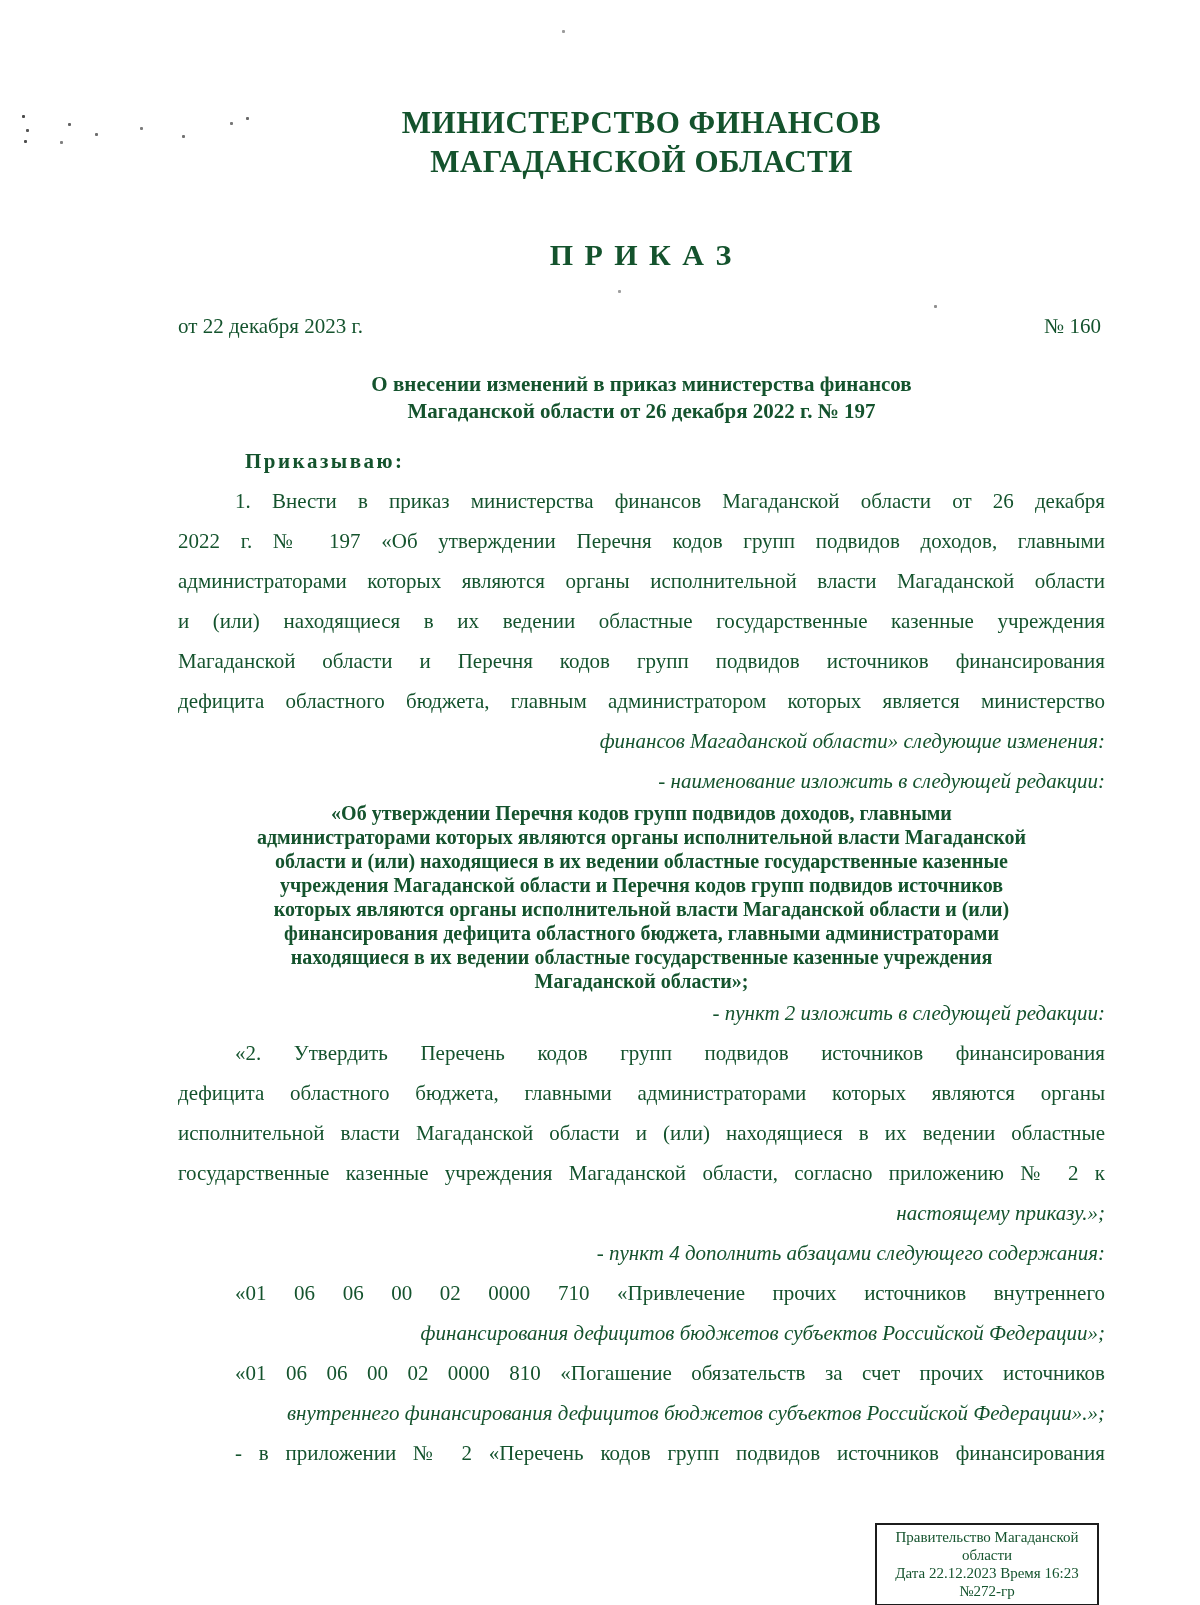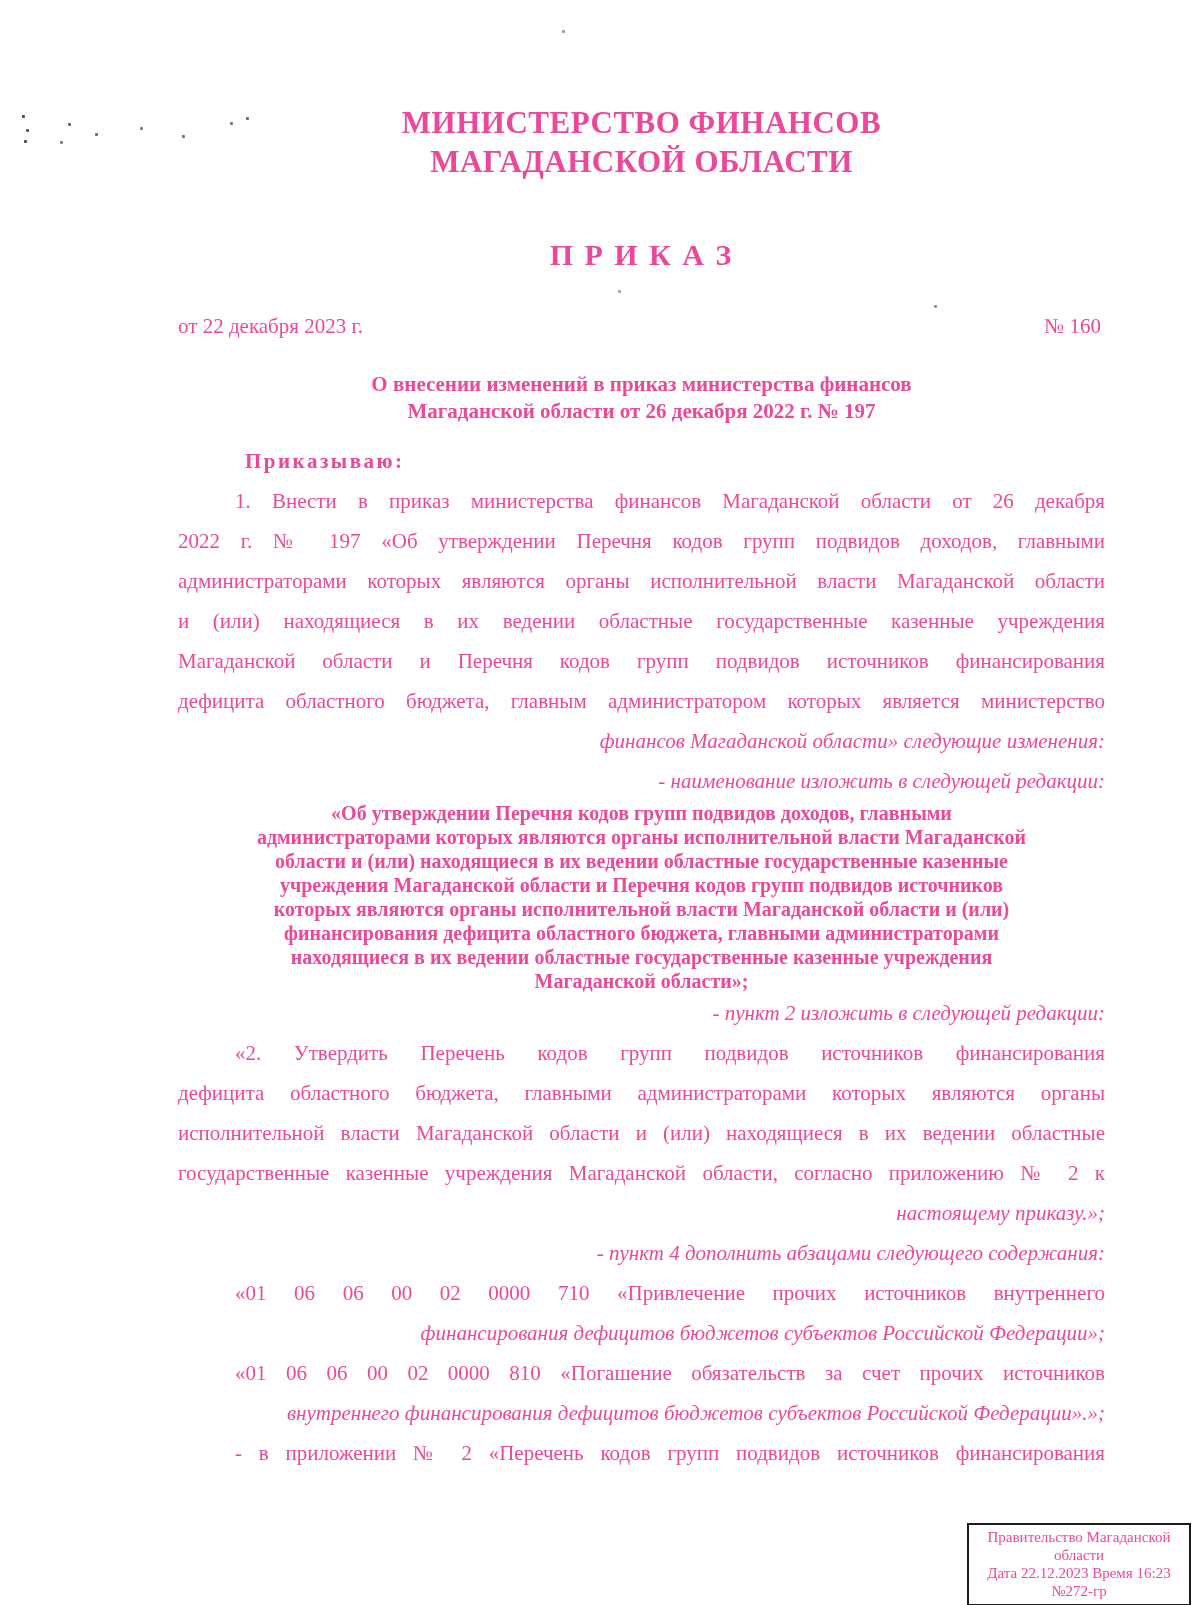--- a/index.html
+++ b/index.html
@@ -1,21 +1,21 @@
 <!DOCTYPE html>
 <html><head>
 <meta charset="utf-8">
 <style>
   html, body { margin: 0; padding: 0; background: #ffffff; }
   .page {
     position: relative;
     width: 1200px;
     height: 1605px;
     background: #ffffff;
-    color: #ec4899;
+    color: #14532d;
     font-family: "Liberation Serif", "DejaVu Serif", serif;
     overflow: hidden;
     box-sizing: border-box;
     padding: 103px 95px 0 178px; 
   }
 
   
   .noise {
     position: absolute; left: 22px; top: 115px;
     width: 3px; height: 3px; background: #2c2c2c; border-radius: 1px;
@@ -84,21 +84,21 @@
 
   .boldblock {
     font-weight: bold;
     font-size: 20px;
     line-height: 24px;
     text-align: center;
   }
 
   .stamp {
     position: absolute;
-    left: 967px;
+    left: 875px;
     top: 1523px;
     width: 224px;
     min-height: 74px;
     border: 2px solid #1c1c1c;
     background: #ffffff;
     text-align: center;
     font-size: 15px;
     line-height: 18px;
     padding: 3px 2px 4px 2px;
     box-sizing: border-box;

